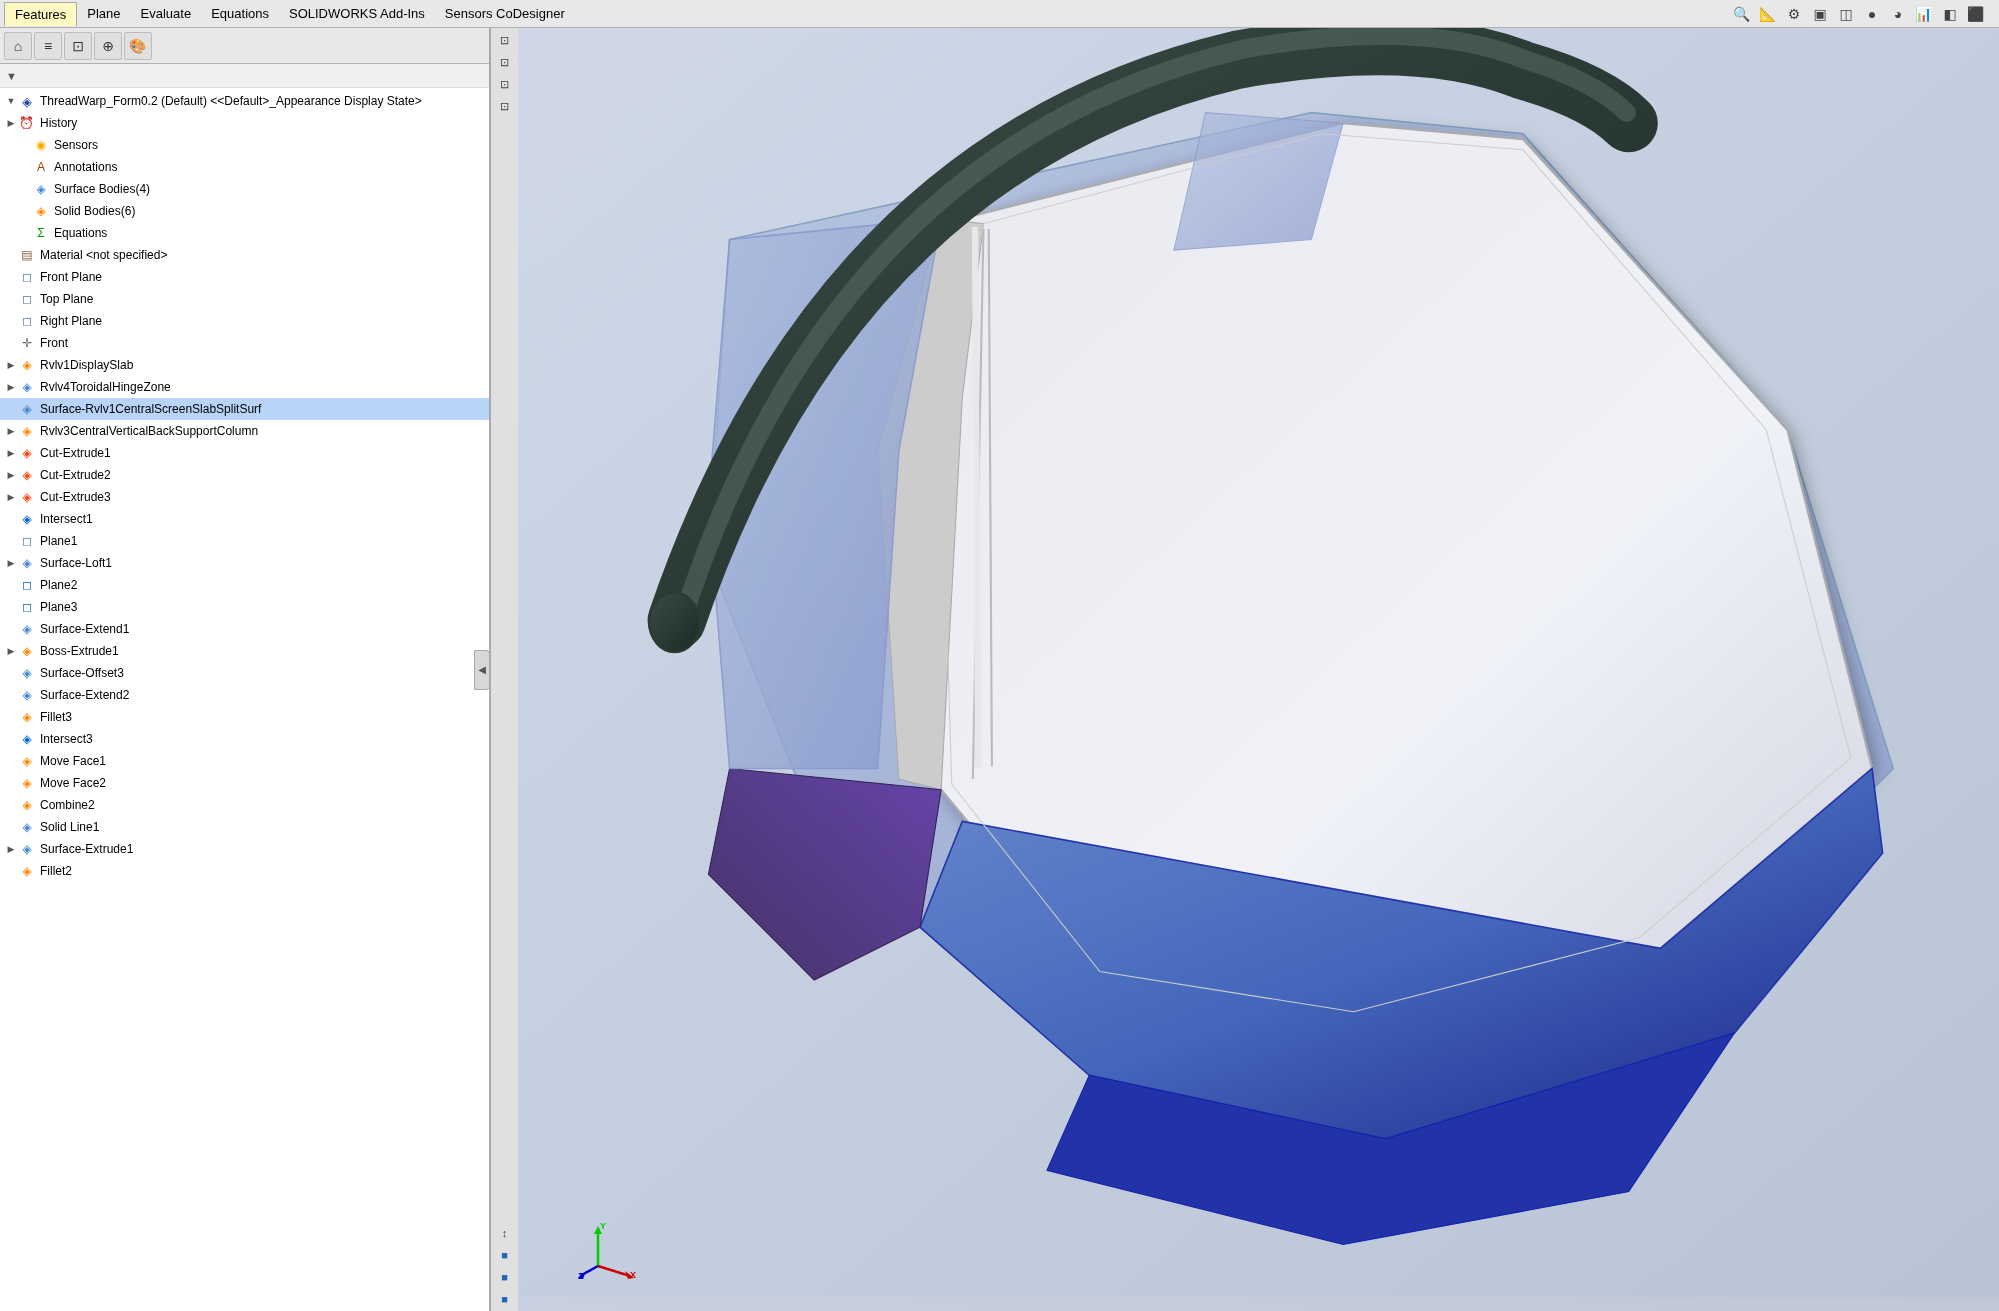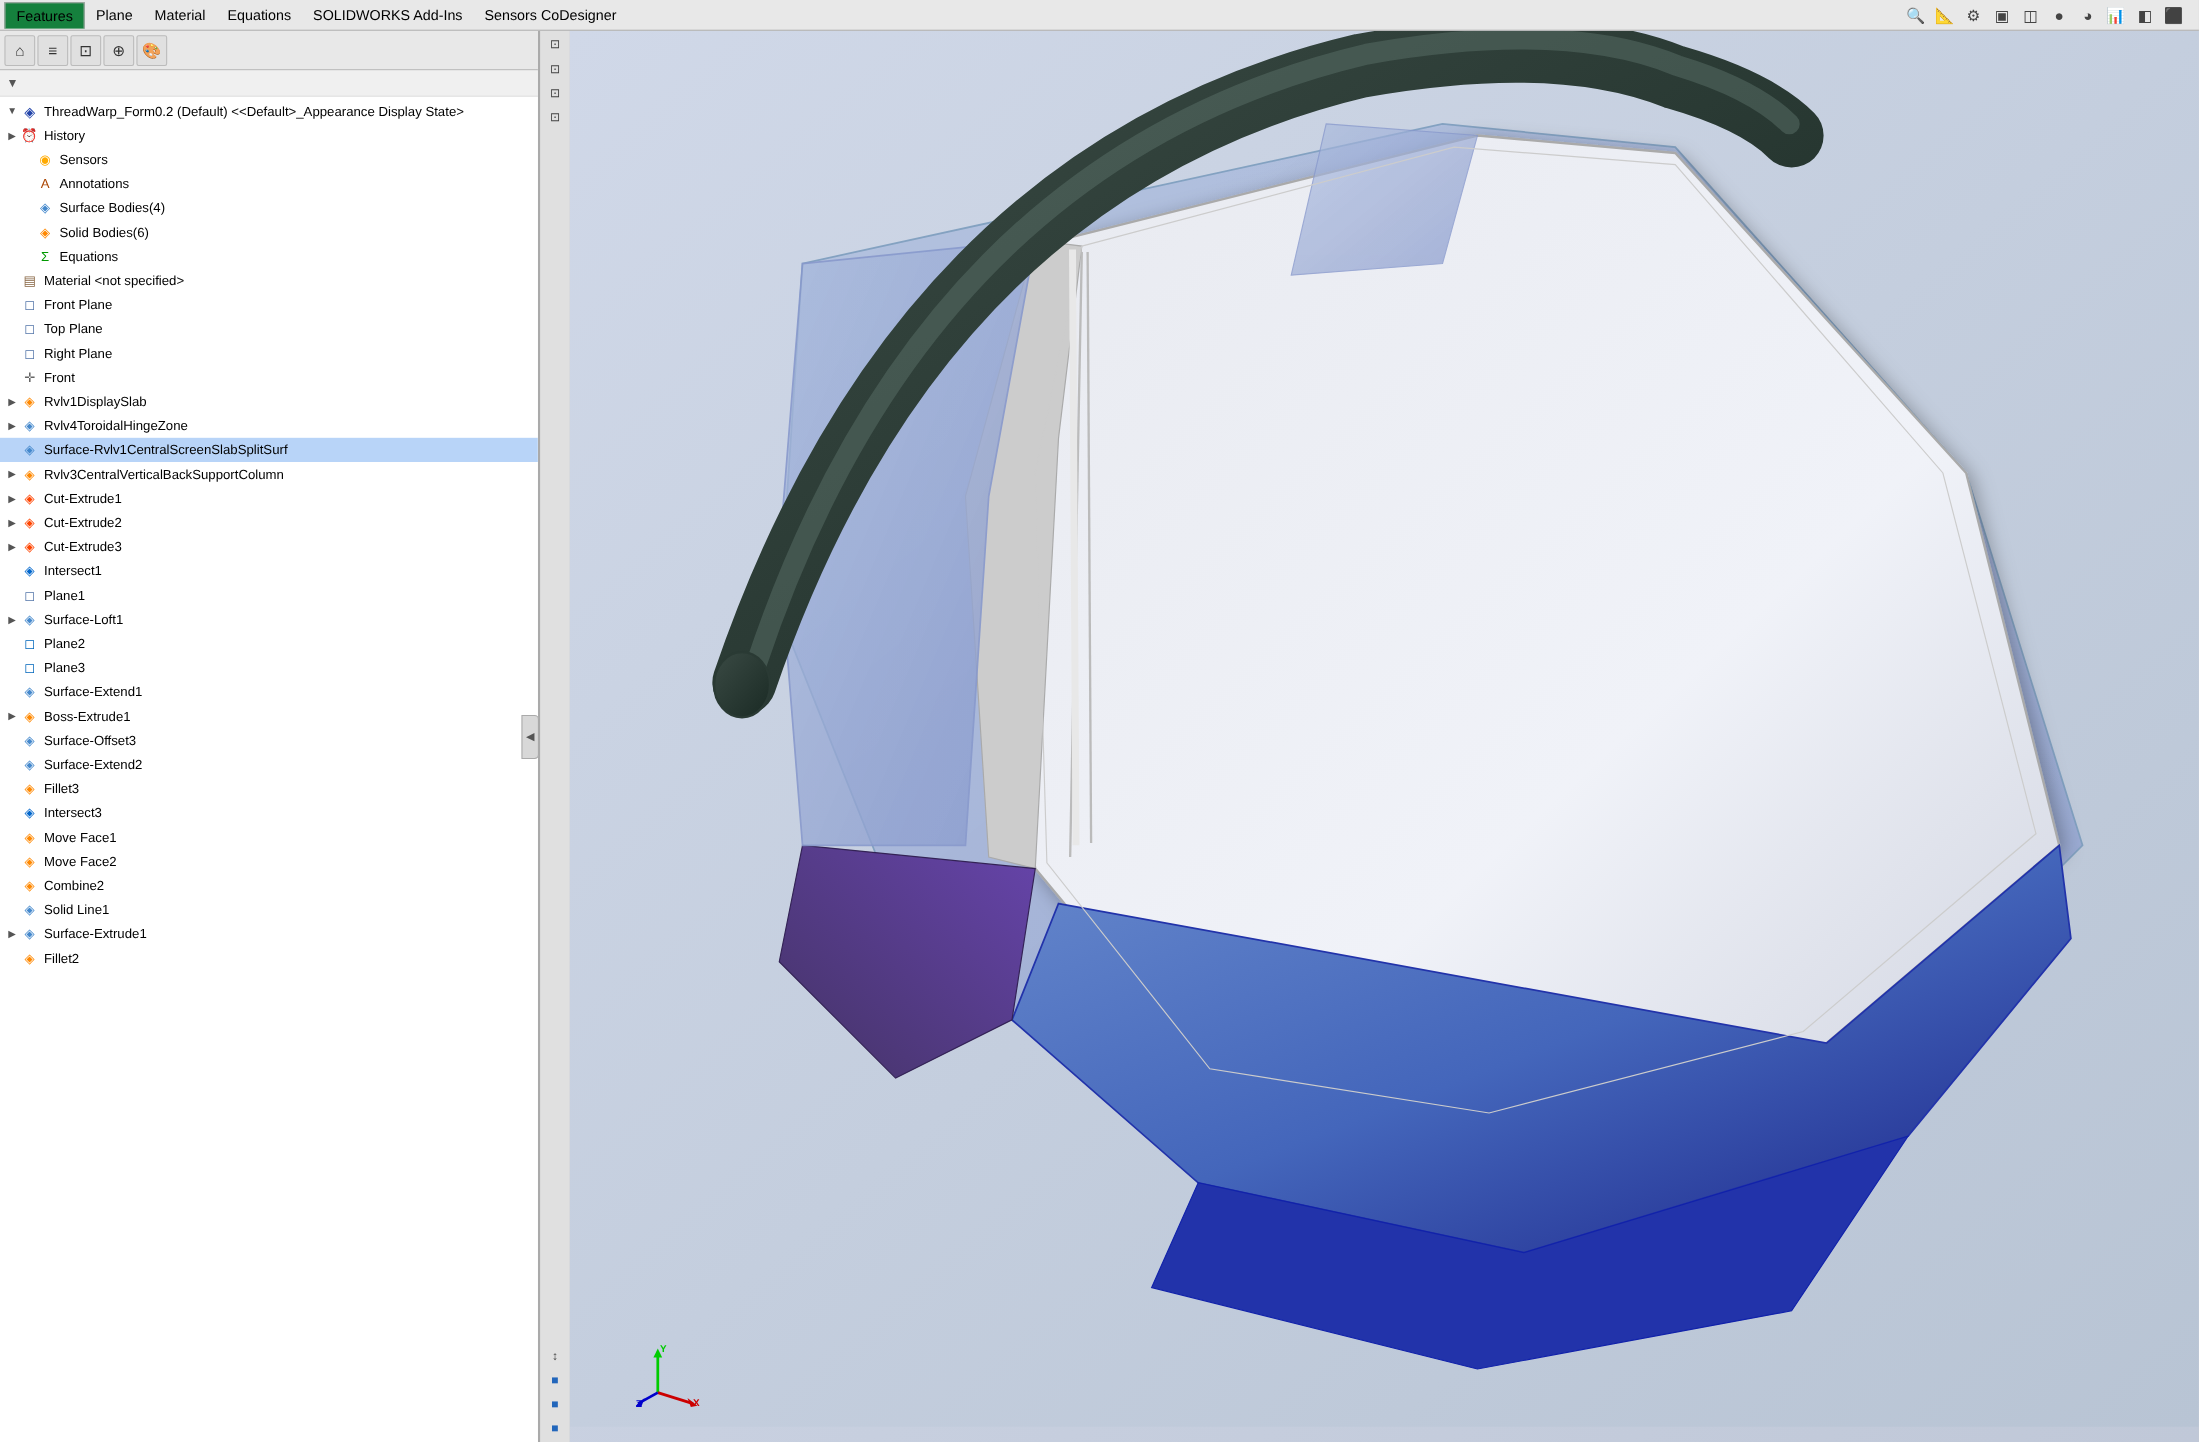--- a/index.html
+++ b/index.html
@@ -23,21 +23,21 @@
       height: 28px;
       padding: 0 4px;
     }
     .menu-item {
       padding: 4px 10px;
       cursor: pointer;
       font-size: 13px;
       color: #000;
       white-space: nowrap;
     }
-    .menu-item.active { background: #15803d; border: 1px solid #aaa; border-bottom: none; }
+    .menu-item.active { background: #fef9c3; border: 1px solid #aaa; border-bottom: none; }
 
     
     .top-right-icons {
       margin-left: auto;
       display: flex;
       align-items: center;
       gap: 4px;
       padding-right: 8px;
     }
     .icon-btn {
@@ -257,21 +257,21 @@
     
     .tree-item.highlighted { background: #b8d4f8; }
   </style>
 </head>
 <body>
 
 <div class="main-top-bar">
   <div class="menu-bar">
     <span class="menu-item active">Features</span>
     <span class="menu-item">Plane</span>
-    <span class="menu-item">Material</span>
+    <span class="menu-item">Evaluate</span>
     <span class="menu-item">Equations</span>
     <span class="menu-item">SOLIDWORKS Add-Ins</span>
     <span class="menu-item">Sensors CoDesigner</span>
     <div class="top-right-icons">
       <div class="icon-btn">🔍</div>
       <div class="icon-btn">📐</div>
       <div class="icon-btn">⚙</div>
       <div class="icon-btn">▣</div>
       <div class="icon-btn">◫</div>
       <div class="icon-btn">●</div>

